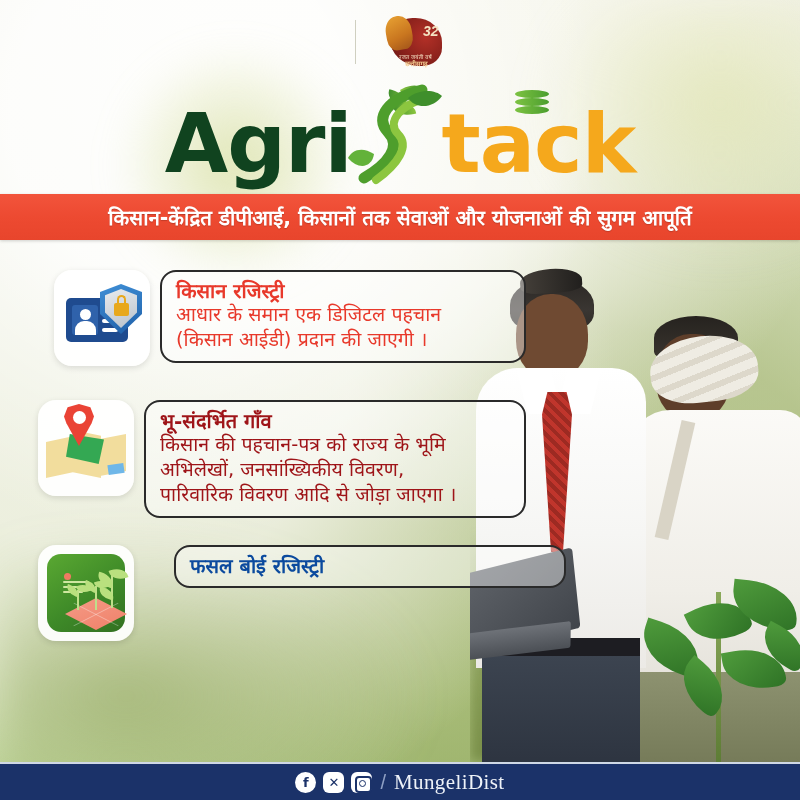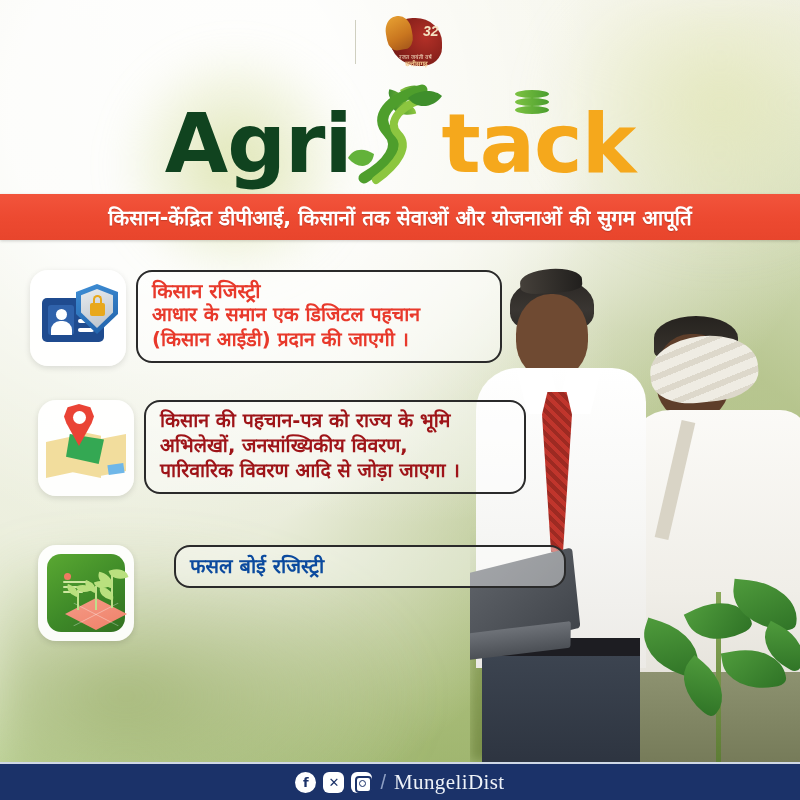--- a/index.html
+++ b/index.html
@@ -276,26 +276,26 @@
     border: 2.2px solid #2a2a2a;
     border-radius: 16px;
     background: rgba(255,255,255,.42);
     padding: 7px 14px 8px 14px;
   }
   .card-title {
     font-size: 20px; font-weight: bold; line-height: 1.22;
     font-family: "DejaVu Sans", sans-serif;
   }
   .card-body {
-    font-size: 19.5px; font-weight: bold; line-height: 1.28;
+    font-size: 19.5px; font-weight: normal; line-height: 1.28;
     font-family: "DejaVu Sans", sans-serif;
     white-space: pre-line;
   }
 
-  #card-1 { left: 30px; top: 270px; }
+  #card-1 { left: 54px; top: 270px; }
   #card-1 .card-bubble { width: 366px; }
   #card-1 .card-title, #card-1 .card-body { color: #e8392b; }
 
   #card-2 { left: 38px; top: 400px; }
   #card-2 .card-bubble { width: 382px; }
   #card-2 .card-title, #card-2 .card-body { color: #9e1418; }
 
   #card-3 { left: 38px; top: 545px; gap: 40px; }
   #card-3 .card-bubble { width: 392px; }
   #card-3 .card-title, #card-3 .card-body { color: #0b4a9e; }
@@ -541,20 +541,21 @@
         <div class="map-seg" style="left:0;   top:16px; width:28px; height:42px; clip-path:polygon(0 14%,100% 0,100% 86%,0 100%);"></div>
         <div class="map-seg" style="left:27px; top:10px; width:28px; height:48px; clip-path:polygon(0 0,100% 12%,100% 100%,0 88%);"></div>
         <div class="map-seg" style="left:54px; top:14px; width:26px; height:42px; clip-path:polygon(0 12%,100% 0,100% 88%,0 100%);"></div>
         <div class="map-green"></div>
         <div class="map-blue"></div>
       </div>
       <div class="pin"></div>
       <div class="pin-hole"></div>
     </div>
     <div class="card-bubble">
+      <div class="card-title">भू-संदर्भित गाँव</div>
       <div class="card-body">किसान की पहचान-पत्र को राज्य के भूमि
 अभिलेखों, जनसांख्यिकीय विवरण,
 पारिवारिक विवरण आदि से जोड़ा जाएगा ।</div>
     </div>
   </div>
 
   <div class="card" id="card-3">
     <div class="card-icon">
       <div class="cropbox">
         <div class="chart-dot"></div>

